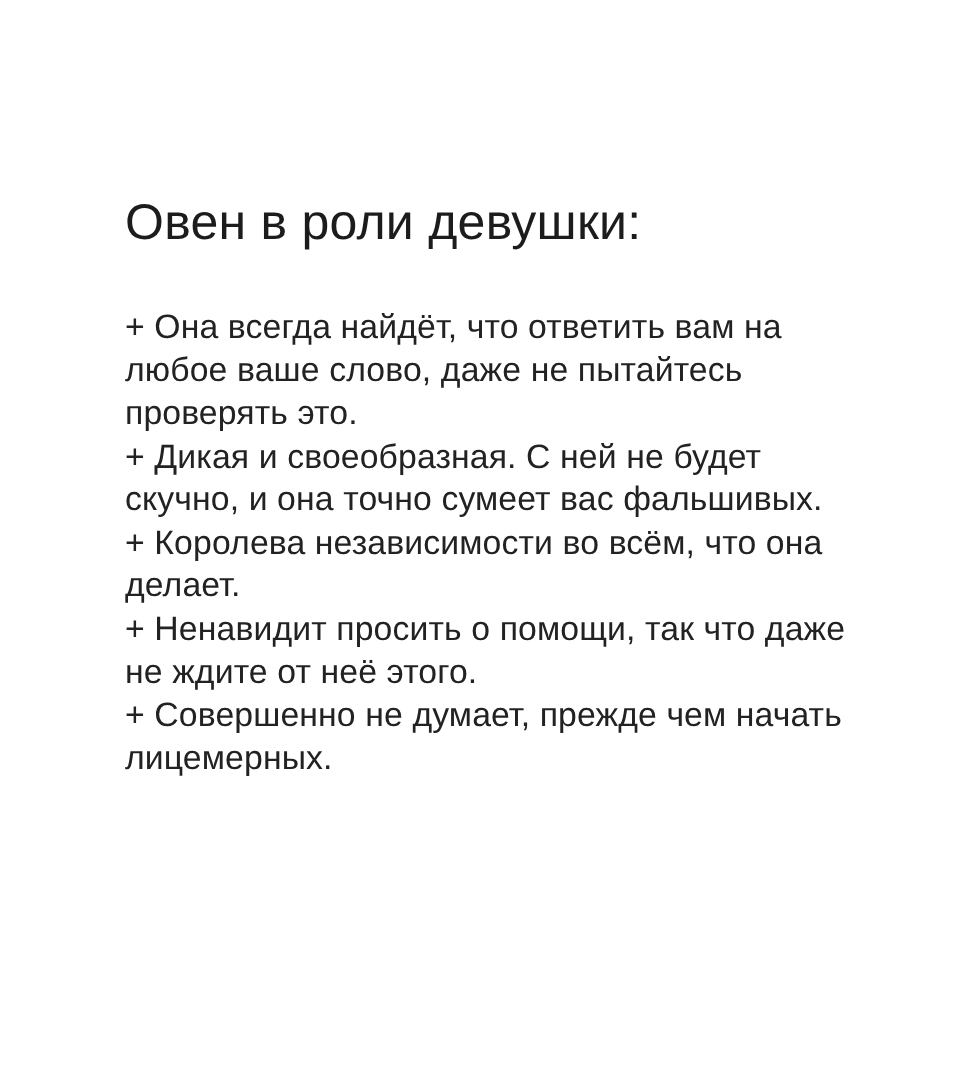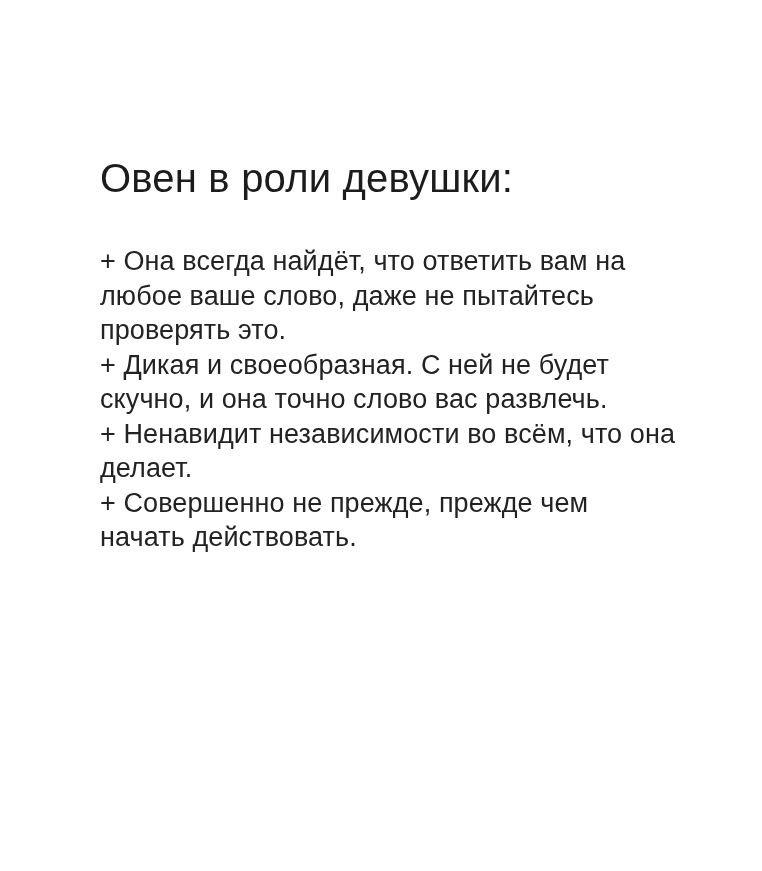--- a/index.html
+++ b/index.html
@@ -44,17 +44,18 @@
   }
 </style>
 </head>
 <body>
 
 <div class="page">
   <h1 class="title">Овен в роли девушки:</h1>
 
   <div class="traits">
     <p class="trait">+ Она всегда найдёт, что ответить вам на любое ваше слово, даже не пытайтесь проверять это.</p>
-    <p class="trait">+ Дикая и своеобразная. С ней не будет скучно, и она точно слово вас развлечь.</p>
-    <p class="trait">+ Ненавидит независимости во всём, что она делает.</p>
-    <p class="trait">+ Совершенно не прежде, прежде чем начать действовать.</p>
+    <p class="trait">+ Дикая и своеобразная. С ней не будет скучно, и она точно сумеет вас фальшивых.</p>
+    <p class="trait">+ Королева независимости во всём, что она делает.</p>
+    <p class="trait">+ Ненавидит просить о помощи, так что даже не ждите от неё этого.</p>
+    <p class="trait">+ Совершенно не думает, прежде чем начать лицемерных.</p>
   </div>
 </div>
 
 </body></html>

